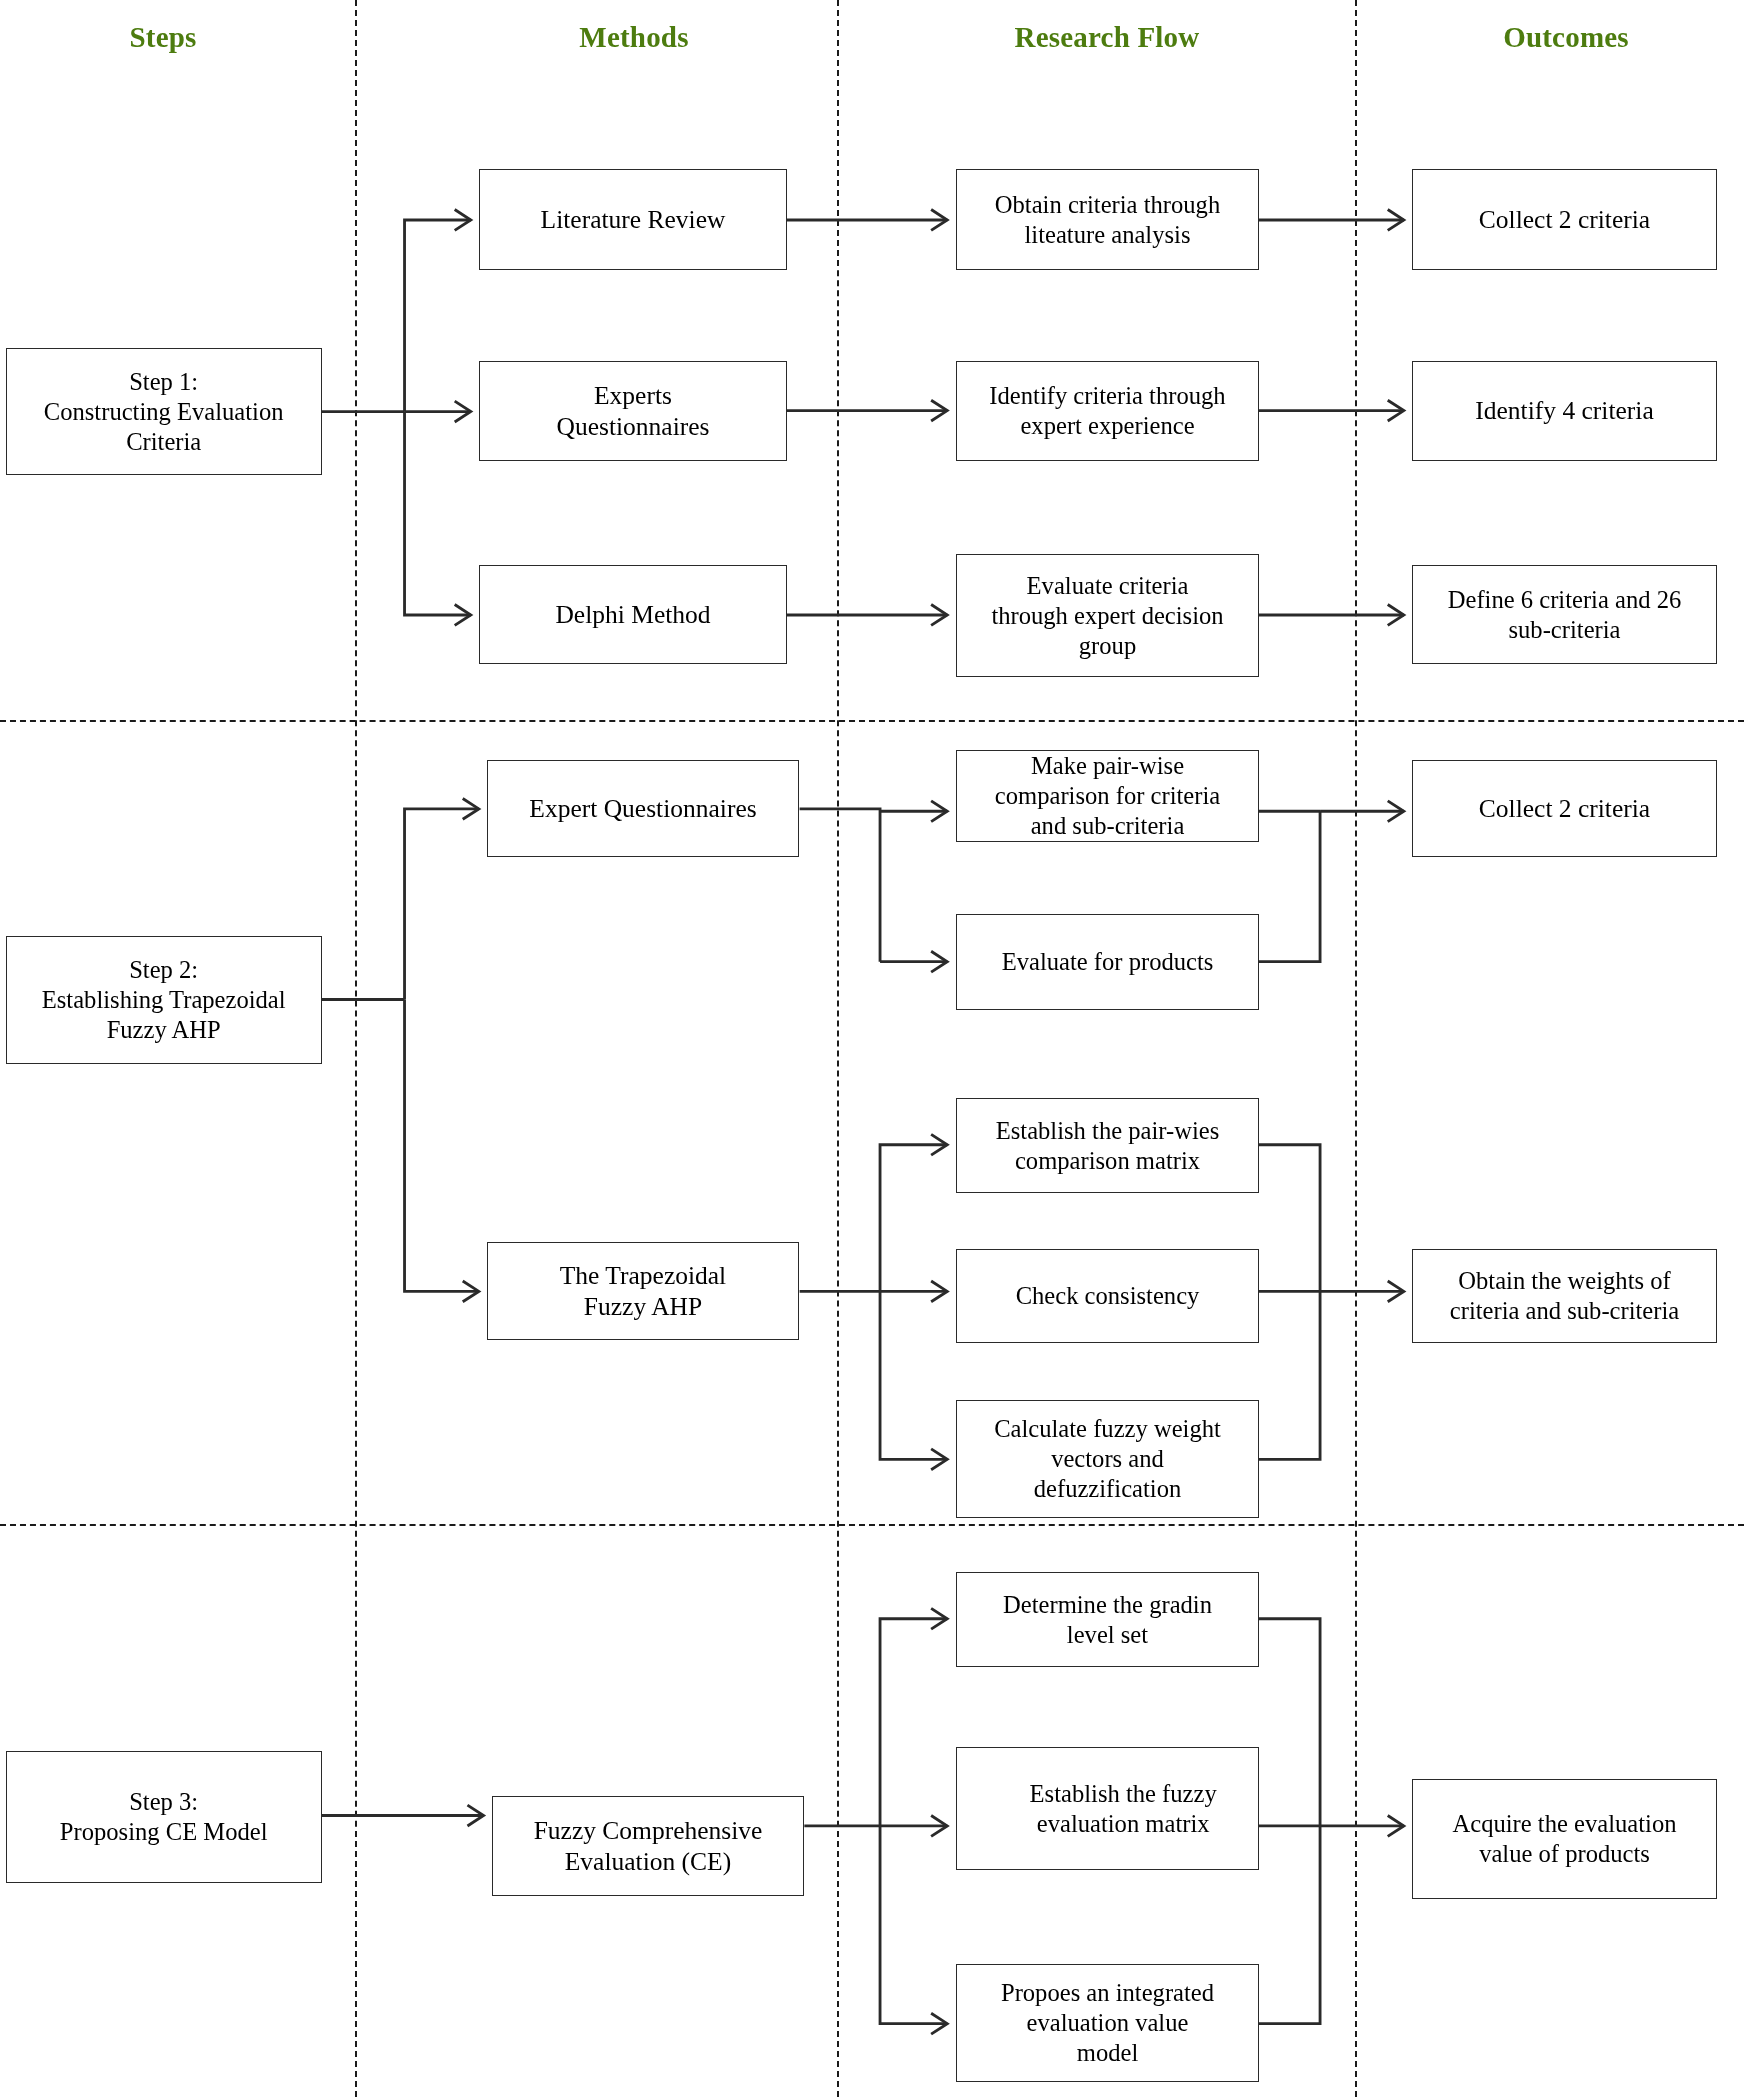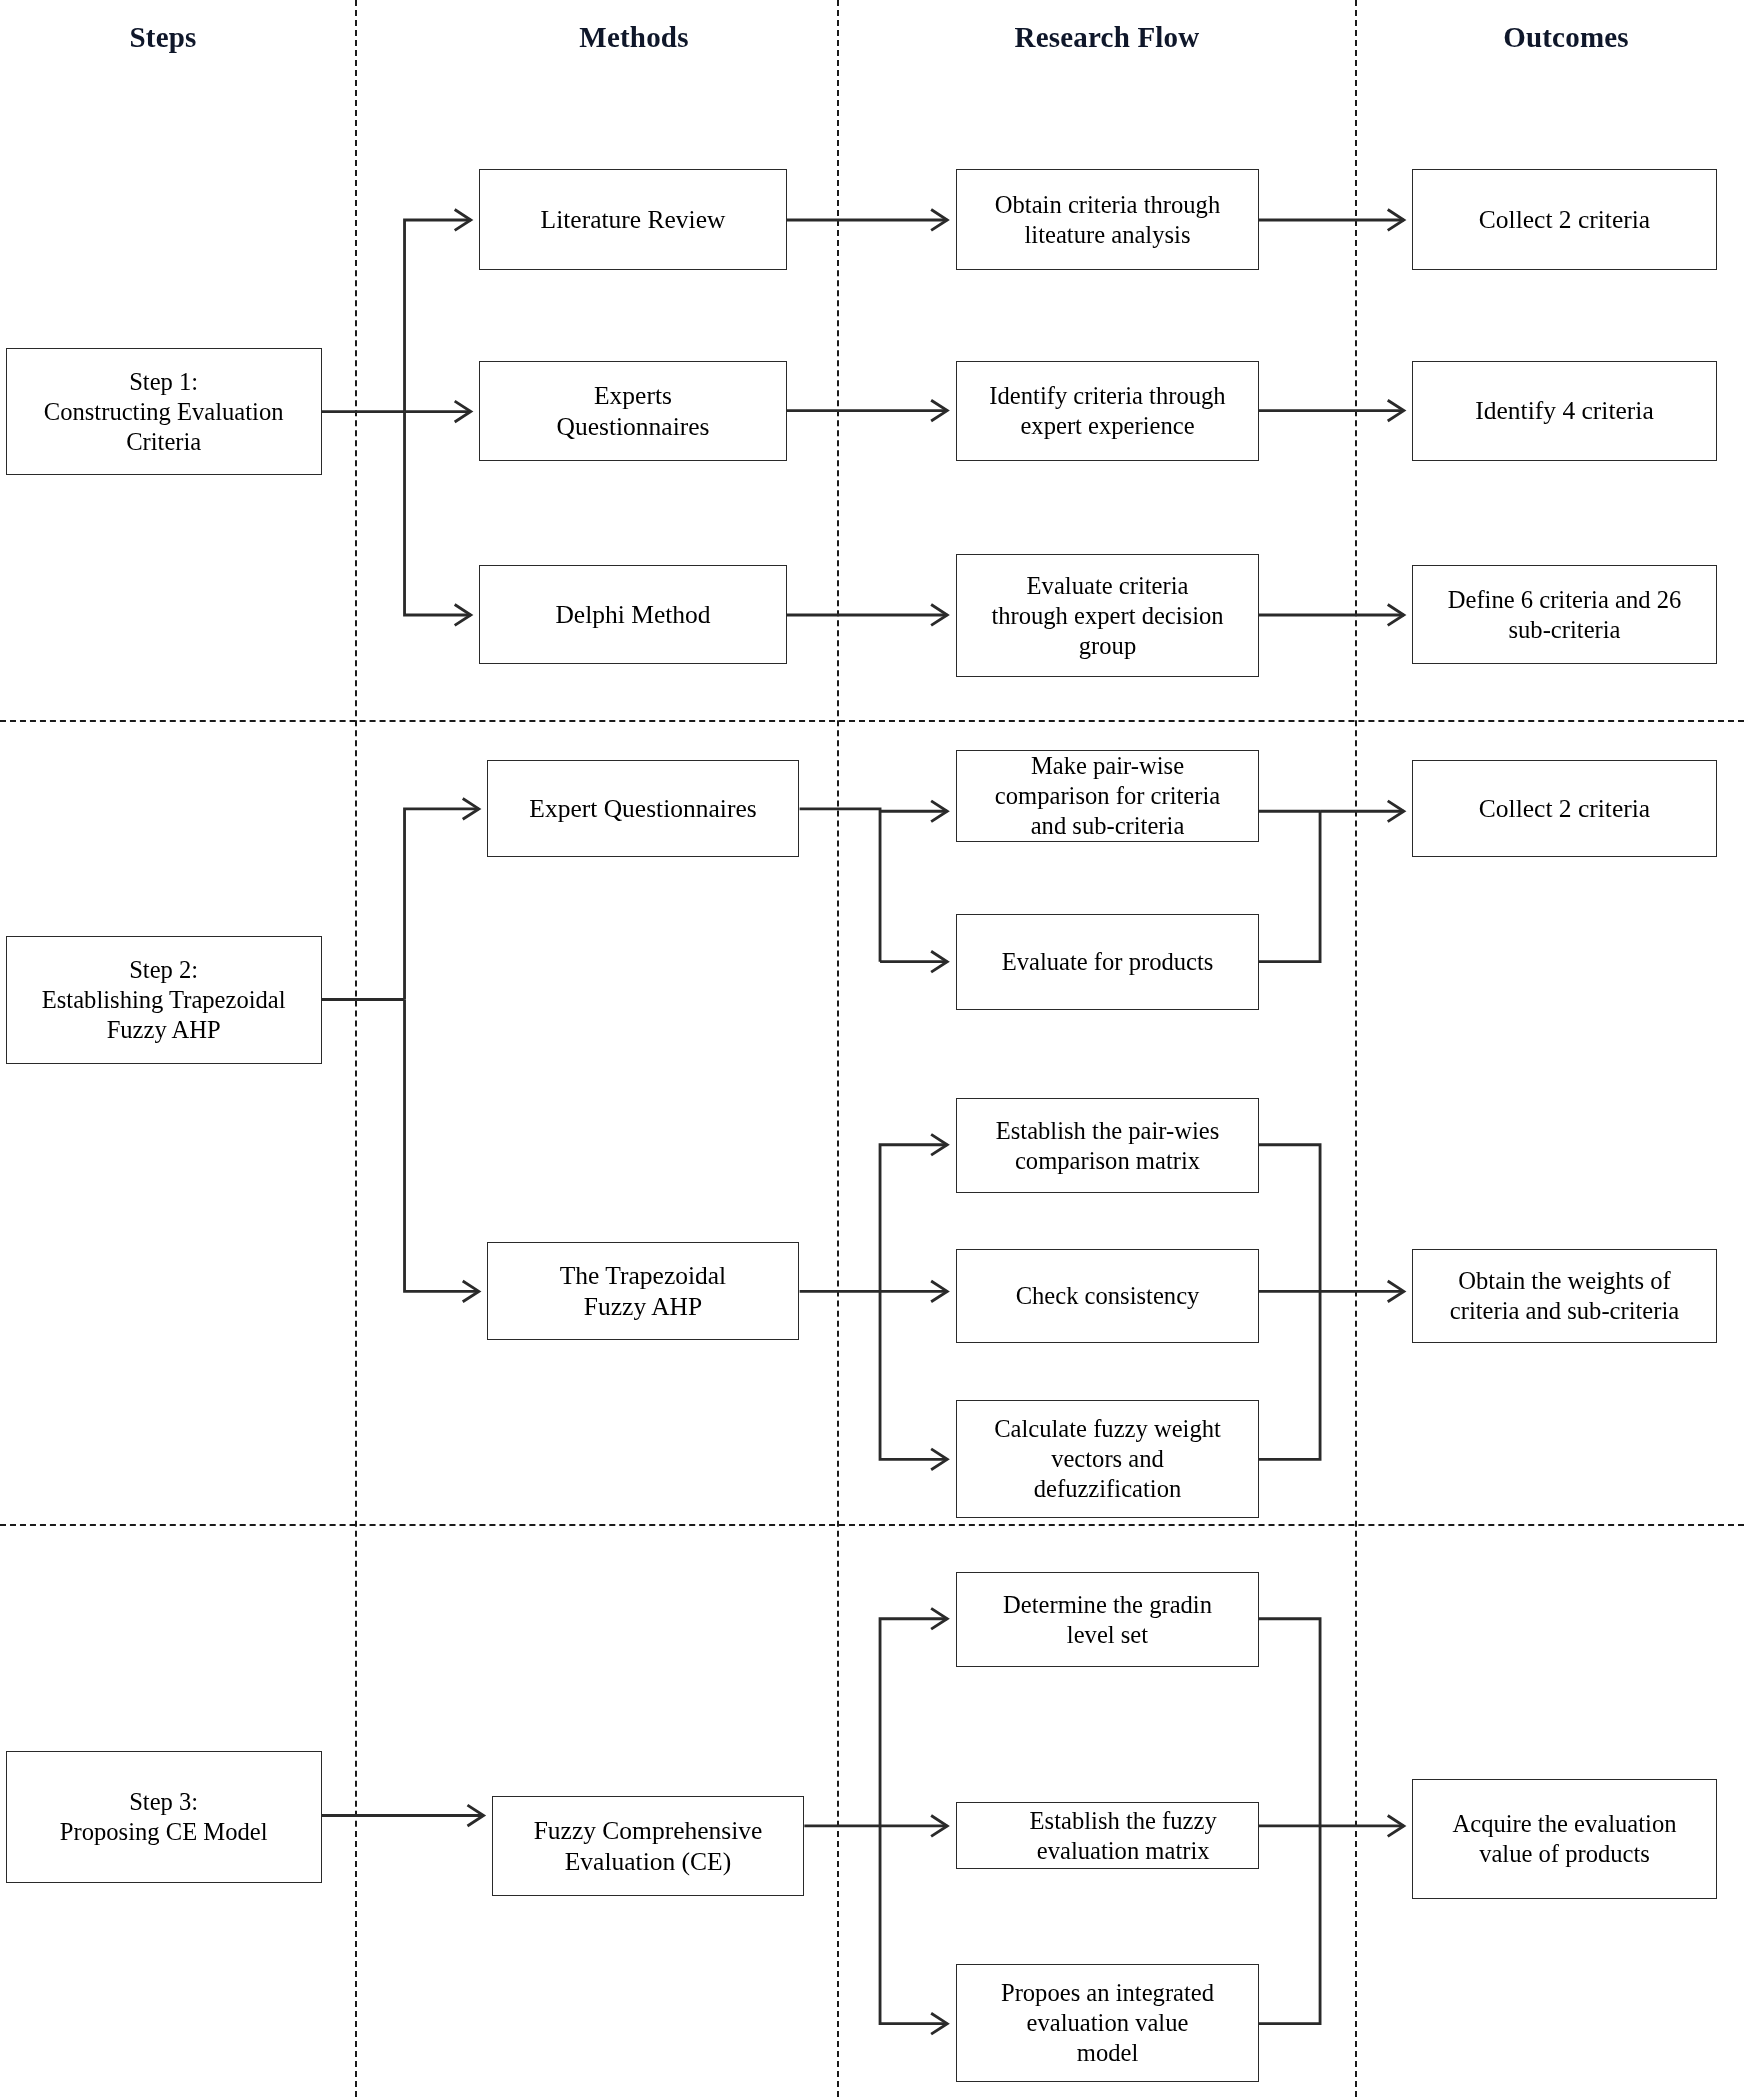--- a/index.html
+++ b/index.html
@@ -15,21 +15,21 @@
     width: 1744px;
     height: 2097px;
     background: #ffffff;
     overflow: hidden;
   }
   .col-header {
     position: absolute;
     font-family: "Liberation Serif", "DejaVu Serif", serif;
     font-weight: bold;
     font-size: 29px;
-    color: #0f172a;
+    color: #4d7c0f;
     text-align: center;
     letter-spacing: 0.2px;
     white-space: nowrap;
     transform: translateX(-50%);
   }
   .vdivider {
     position: absolute;
     top: 0;
     width: 0;
     border-left: 2.4px dashed #1a1a1a;
@@ -202,21 +202,21 @@
       </div>
       <div class="node" style="left: 956px; top: 1249px; width: 303px; height: 94px; font-size: 24.6px;">
         <span class="txt">Check consistency</span>
       </div>
       <div class="node" style="left: 956px; top: 1400px; width: 303px; height: 118px; font-size: 24.6px;">
         <span class="txt">Calculate fuzzy weight<br>vectors and<br>defuzzification</span>
       </div>
       <div class="node" style="left: 956px; top: 1572px; width: 303px; height: 95px; font-size: 24.6px;">
         <span class="txt">Determine the gradin<br>level set</span>
       </div>
-      <div class="node" style="left: 956px; top: 1802px; width: 303px; height: 67px; font-size: 24.6px; padding-left: 36px;">
+      <div class="node" style="left: 956px; top: 1747px; width: 303px; height: 123px; font-size: 24.6px; padding-left: 36px;">
         <span class="txt">Establish the fuzzy<br>evaluation matrix</span>
       </div>
       <div class="node" style="left: 956px; top: 1964px; width: 303px; height: 118px; font-size: 24.6px;">
         <span class="txt">Propoes an integrated<br>evaluation value<br>model</span>
       </div>
       <div class="node" style="left: 1412px; top: 169px; width: 305px; height: 101px; font-size: 25.5px;">
         <span class="txt">Collect 2 criteria</span>
       </div>
       <div class="node" style="left: 1412px; top: 361px; width: 305px; height: 100px; font-size: 25.5px;">
         <span class="txt">Identify 4 criteria</span>

